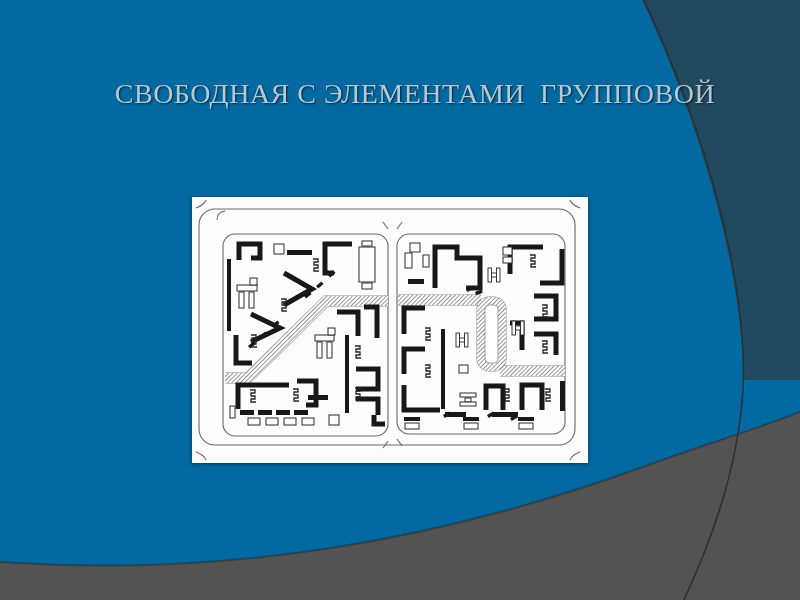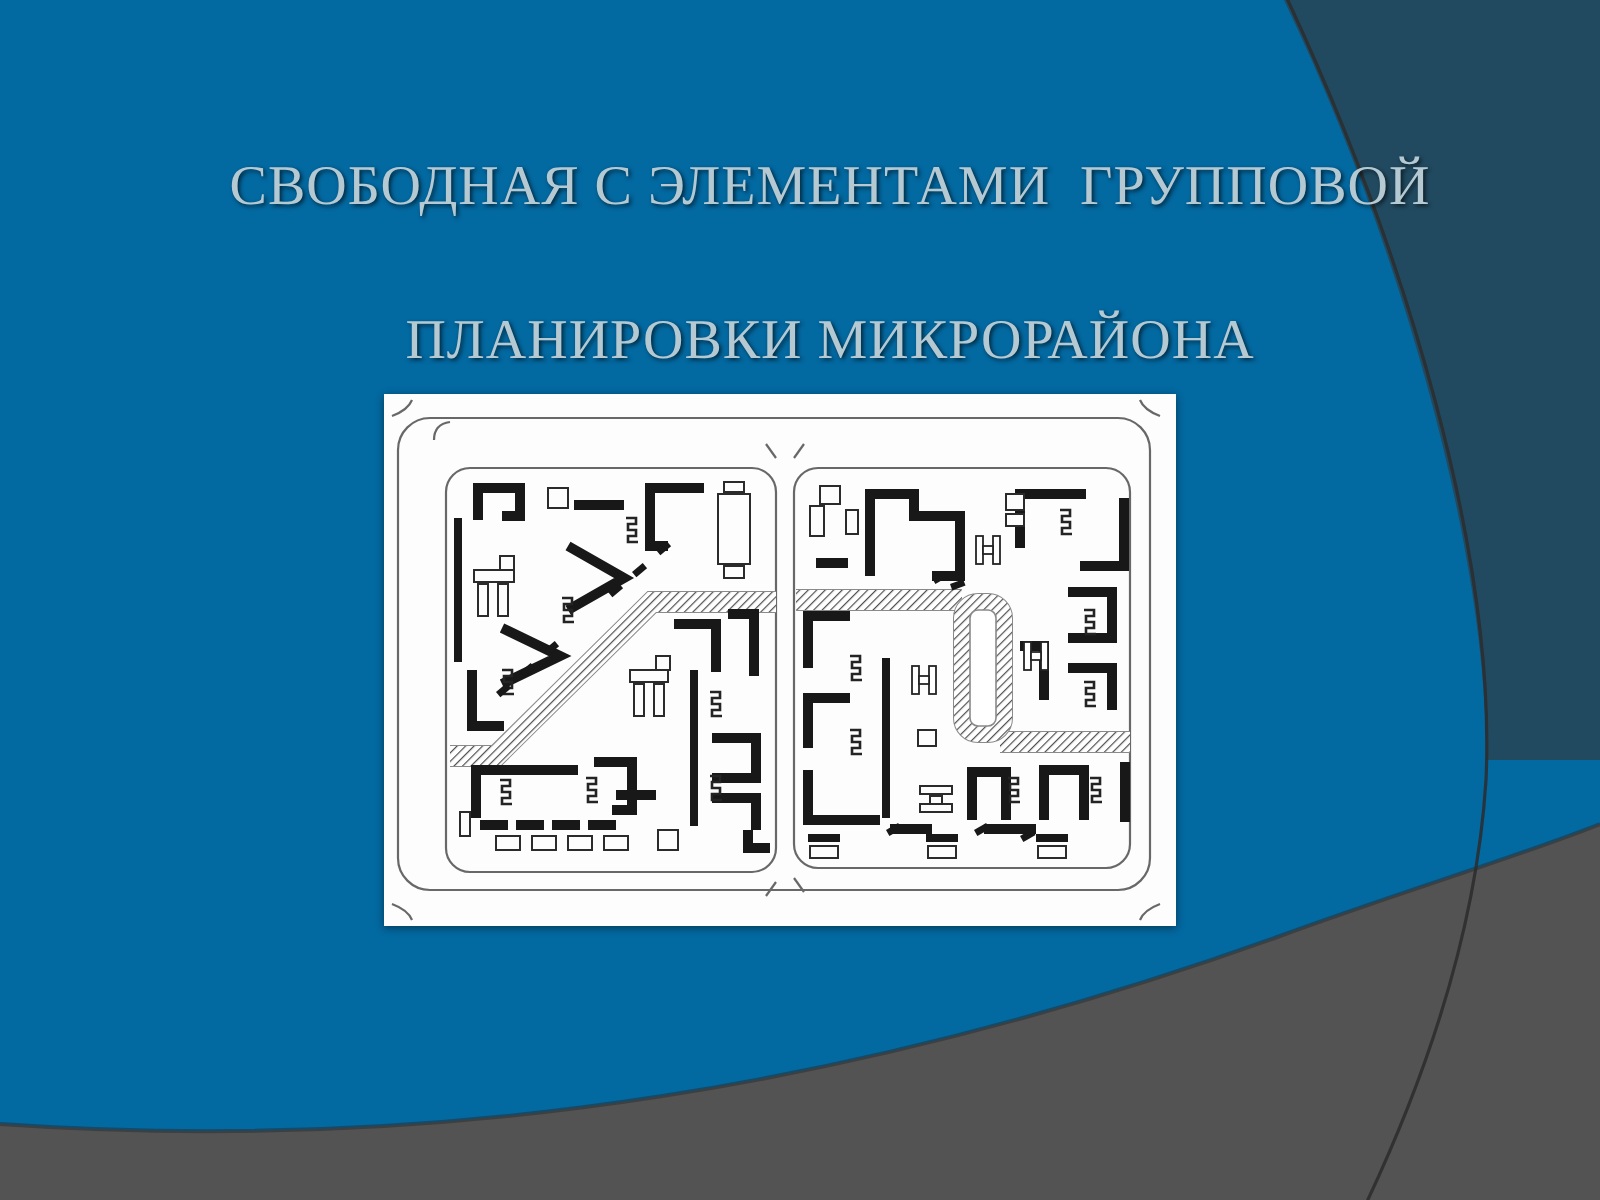--- a/index.html
+++ b/index.html
@@ -31,21 +31,20 @@
 
   <svg id="bg-decor" viewBox="0 0 800 600" xmlns="http://www.w3.org/2000/svg">
       <path d="M642,0 C702,125 744,280 743,380 L800,380 L800,0 Z" fill="#363636" opacity="0.6"></path>
       <path d="M0,562 C230,578 440,540 640,468 C700,446 760,428 800,412 L800,600 L0,600 Z" fill="#535353"></path>
       <path d="M0,562 C230,578 440,540 640,468 C700,446 760,428 800,412" fill="none" stroke="#2b2b2b" stroke-width="2" opacity="0.5"></path>
       <path d="M642,-4 C705,130 748,280 743,390 C738,470 710,545 682,604" fill="none" stroke="#2b2b2b" stroke-width="1.6" opacity="0.85"></path>
     </svg>
 
   <div id="title" style="color: rgb(181, 201, 211);">
     <span>СВОБОДНАЯ С ЭЛЕМЕНТАМИ  ГРУППОВОЙ</span><br>
-    <span>ПЛАНИРОВКИ МИКРОРАЙОНА</span>
   </div>
 
   <div id="figure-panel" style="background: rgb(253, 253, 253);">
     <svg id="plan-svg" width="396" height="266" xmlns="http://www.w3.org/2000/svg" viewBox="0 0 396 266">
         <defs>
           <pattern id="hatch" width="3" height="3" patternUnits="userSpaceOnUse" patternTransform="rotate(45)">
             <rect x="0" y="0" width="3" height="3" fill="#ffffff"></rect>
             <line x1="0" y1="0" x2="0" y2="3" stroke="#4f4f4f" stroke-width="1.2"></line>
           </pattern>
         </defs>

